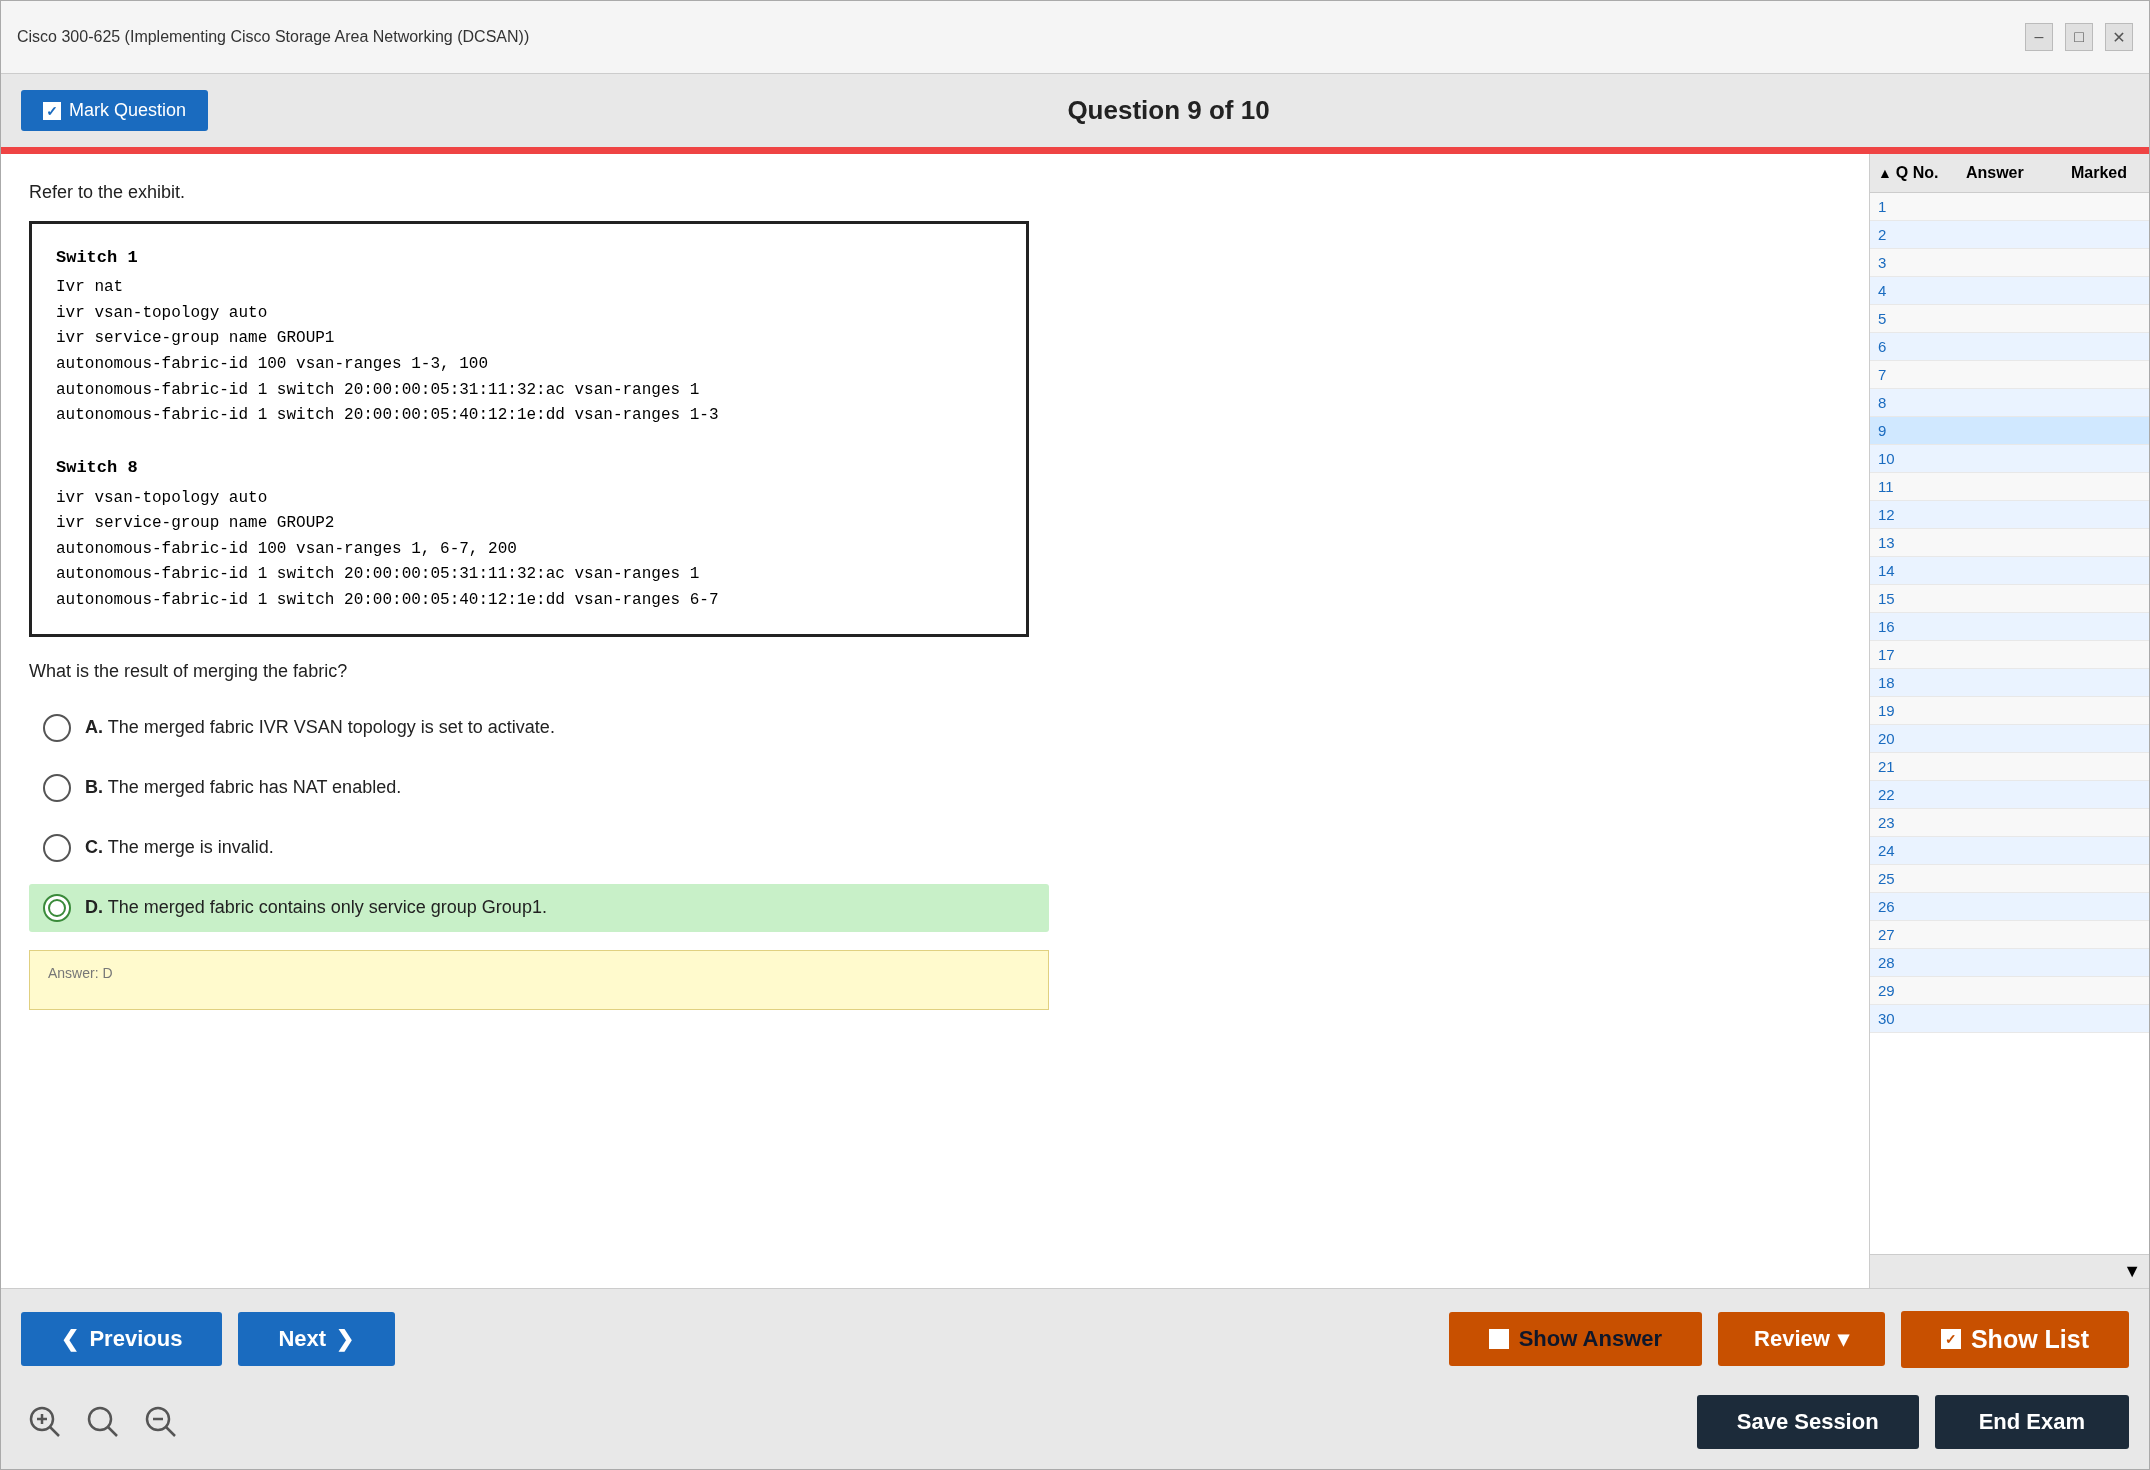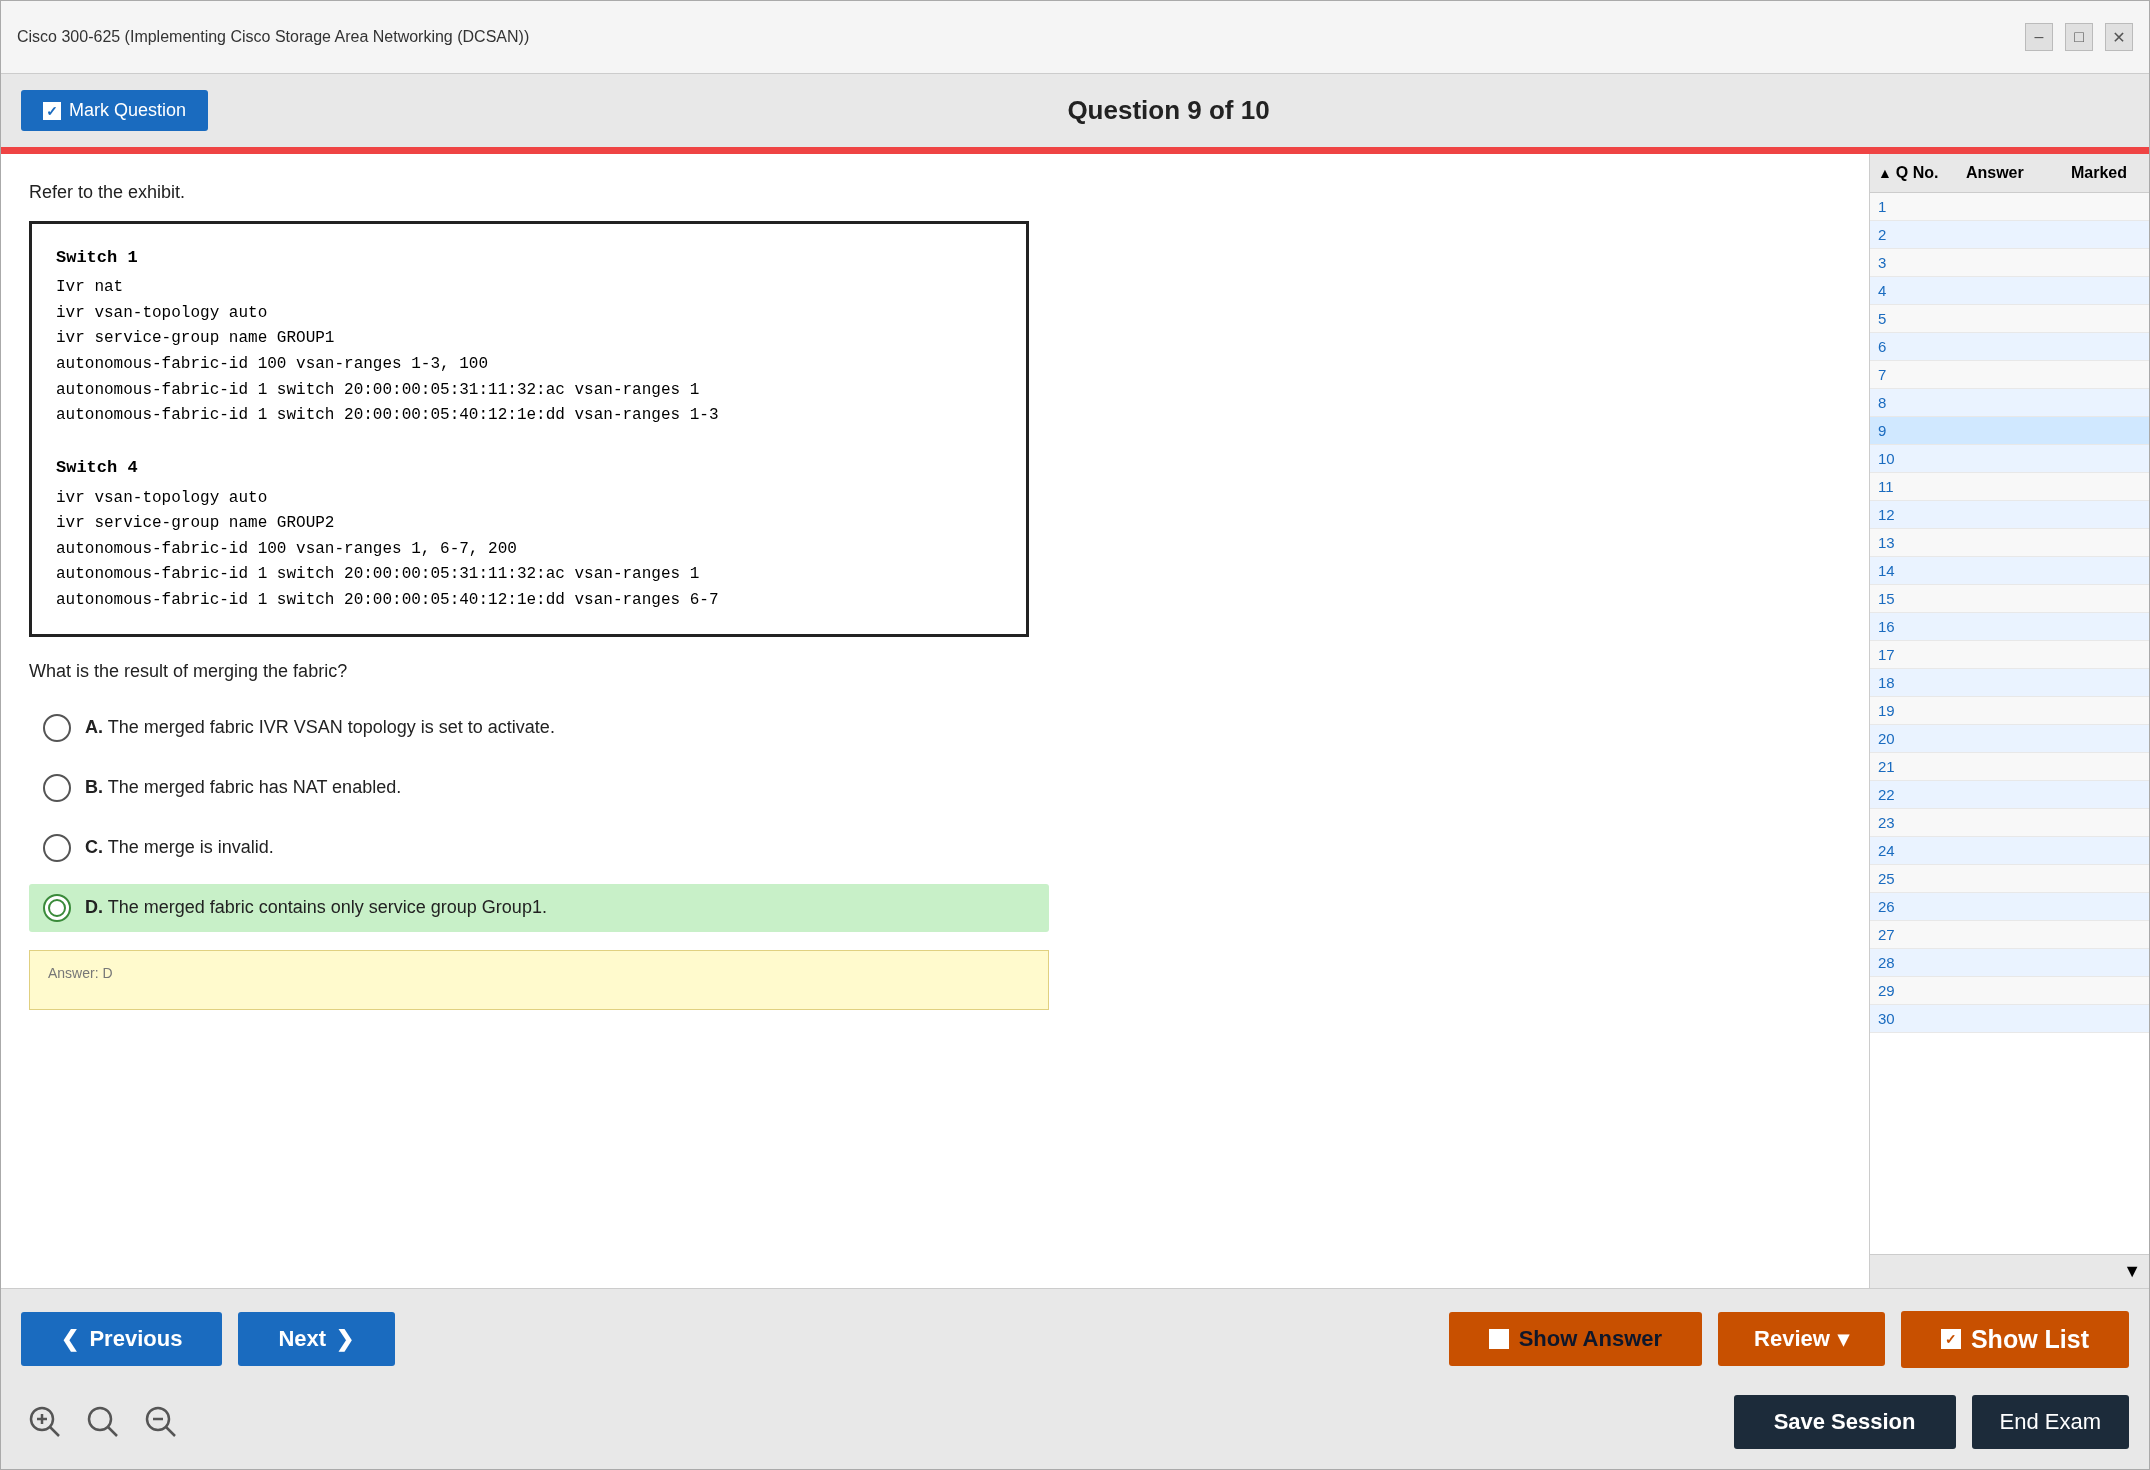--- a/index.html
+++ b/index.html
@@ -68,21 +68,21 @@
     .show-answer-btn { background: #c85000; color: #0f172a; padding: 14px 40px; font-size: 22px; border: none; cursor: pointer; border-radius: 3px; display: flex; align-items: center; gap: 10px; font-weight: bold; }
     .review-btn { background: #c85000; color: #fff; padding: 14px 36px; font-size: 22px; border: none; cursor: pointer; border-radius: 3px; display: flex; align-items: center; gap: 8px; font-weight: bold; }
     .show-list-btn { background: #c85000; color: #fff; padding: 14px 40px; font-size: 25px; border: none; cursor: pointer; border-radius: 3px; display: flex; align-items: center; gap: 10px; font-weight: bold; }
     .show-list-btn .chk-icon3 { width: 20px; height: 20px; background: #fff; display: flex; align-items: center; justify-content: center; }
     .show-list-btn .chk-icon3::after { content: '✓'; color: #c85000; font-size: 14px; font-weight: bold; }
 
     .action-row { display: flex; align-items: center; padding: 0 20px 14px 20px; gap: 16px; height: 80px; }
     .zoom-controls { display: flex; align-items: center; gap: 10px; }
     .zoom-btn { width: 48px; height: 48px; display: flex; align-items: center; justify-content: center; cursor: pointer; background: none; border: none; font-size: 26px; color: #555; }
     .save-session-btn { background: #1c2b3a; color: #fff; padding: 14px 40px; font-size: 22px; border: none; cursor: pointer; border-radius: 3px; font-weight: bold; }
-    .end-exam-btn { background: #1c2b3a; color: #fff; padding: 14px 28px; font-size: 22px; border: none; cursor: pointer; border-radius: 3px; font-weight: normal; }
+    .end-exam-btn { background: #1c2b3a; color: #fff; padding: 14px 44px; font-size: 22px; border: none; cursor: pointer; border-radius: 3px; font-weight: bold; }
 
     .chevron-left::before { content: '❮'; }
     .chevron-right::before { content: '❯'; }
     .chevron-down::before { content: '▾'; }
 
     ::-webkit-scrollbar { width: 12px; }
     ::-webkit-scrollbar-track { background: #f0f0f0; }
     ::-webkit-scrollbar-thumb { background: #bbb; border-radius: 4px; }
   </style>
 </head>
@@ -115,21 +115,21 @@
 
       <div class="exhibit-box">
         <div class="switch-title">Switch 1</div>
         <div class="code-line">Ivr nat</div>
         <div class="code-line">ivr vsan-topology auto</div>
         <div class="code-line">ivr service-group name GROUP1</div>
         <div class="code-line">autonomous-fabric-id 100 vsan-ranges 1-3, 100</div>
         <div class="code-line">autonomous-fabric-id 1 switch 20:00:00:05:31:11:32:ac vsan-ranges 1</div>
         <div class="code-line">autonomous-fabric-id 1 switch 20:00:00:05:40:12:1e:dd vsan-ranges 1-3</div>
         <br>
-        <div class="switch-title">Switch 4</div>
+        <div class="switch-title">Switch 8</div>
         <div class="code-line">ivr vsan-topology auto</div>
         <div class="code-line">ivr service-group name GROUP2</div>
         <div class="code-line">autonomous-fabric-id 100 vsan-ranges 1, 6-7, 200</div>
         <div class="code-line">autonomous-fabric-id 1 switch 20:00:00:05:31:11:32:ac vsan-ranges 1</div>
         <div class="code-line">autonomous-fabric-id 1 switch 20:00:00:05:40:12:1e:dd vsan-ranges 6-7</div>
       </div>
 
       <p class="question-text">What is the result of merging the fabric?</p>
 
       <div class="options">

